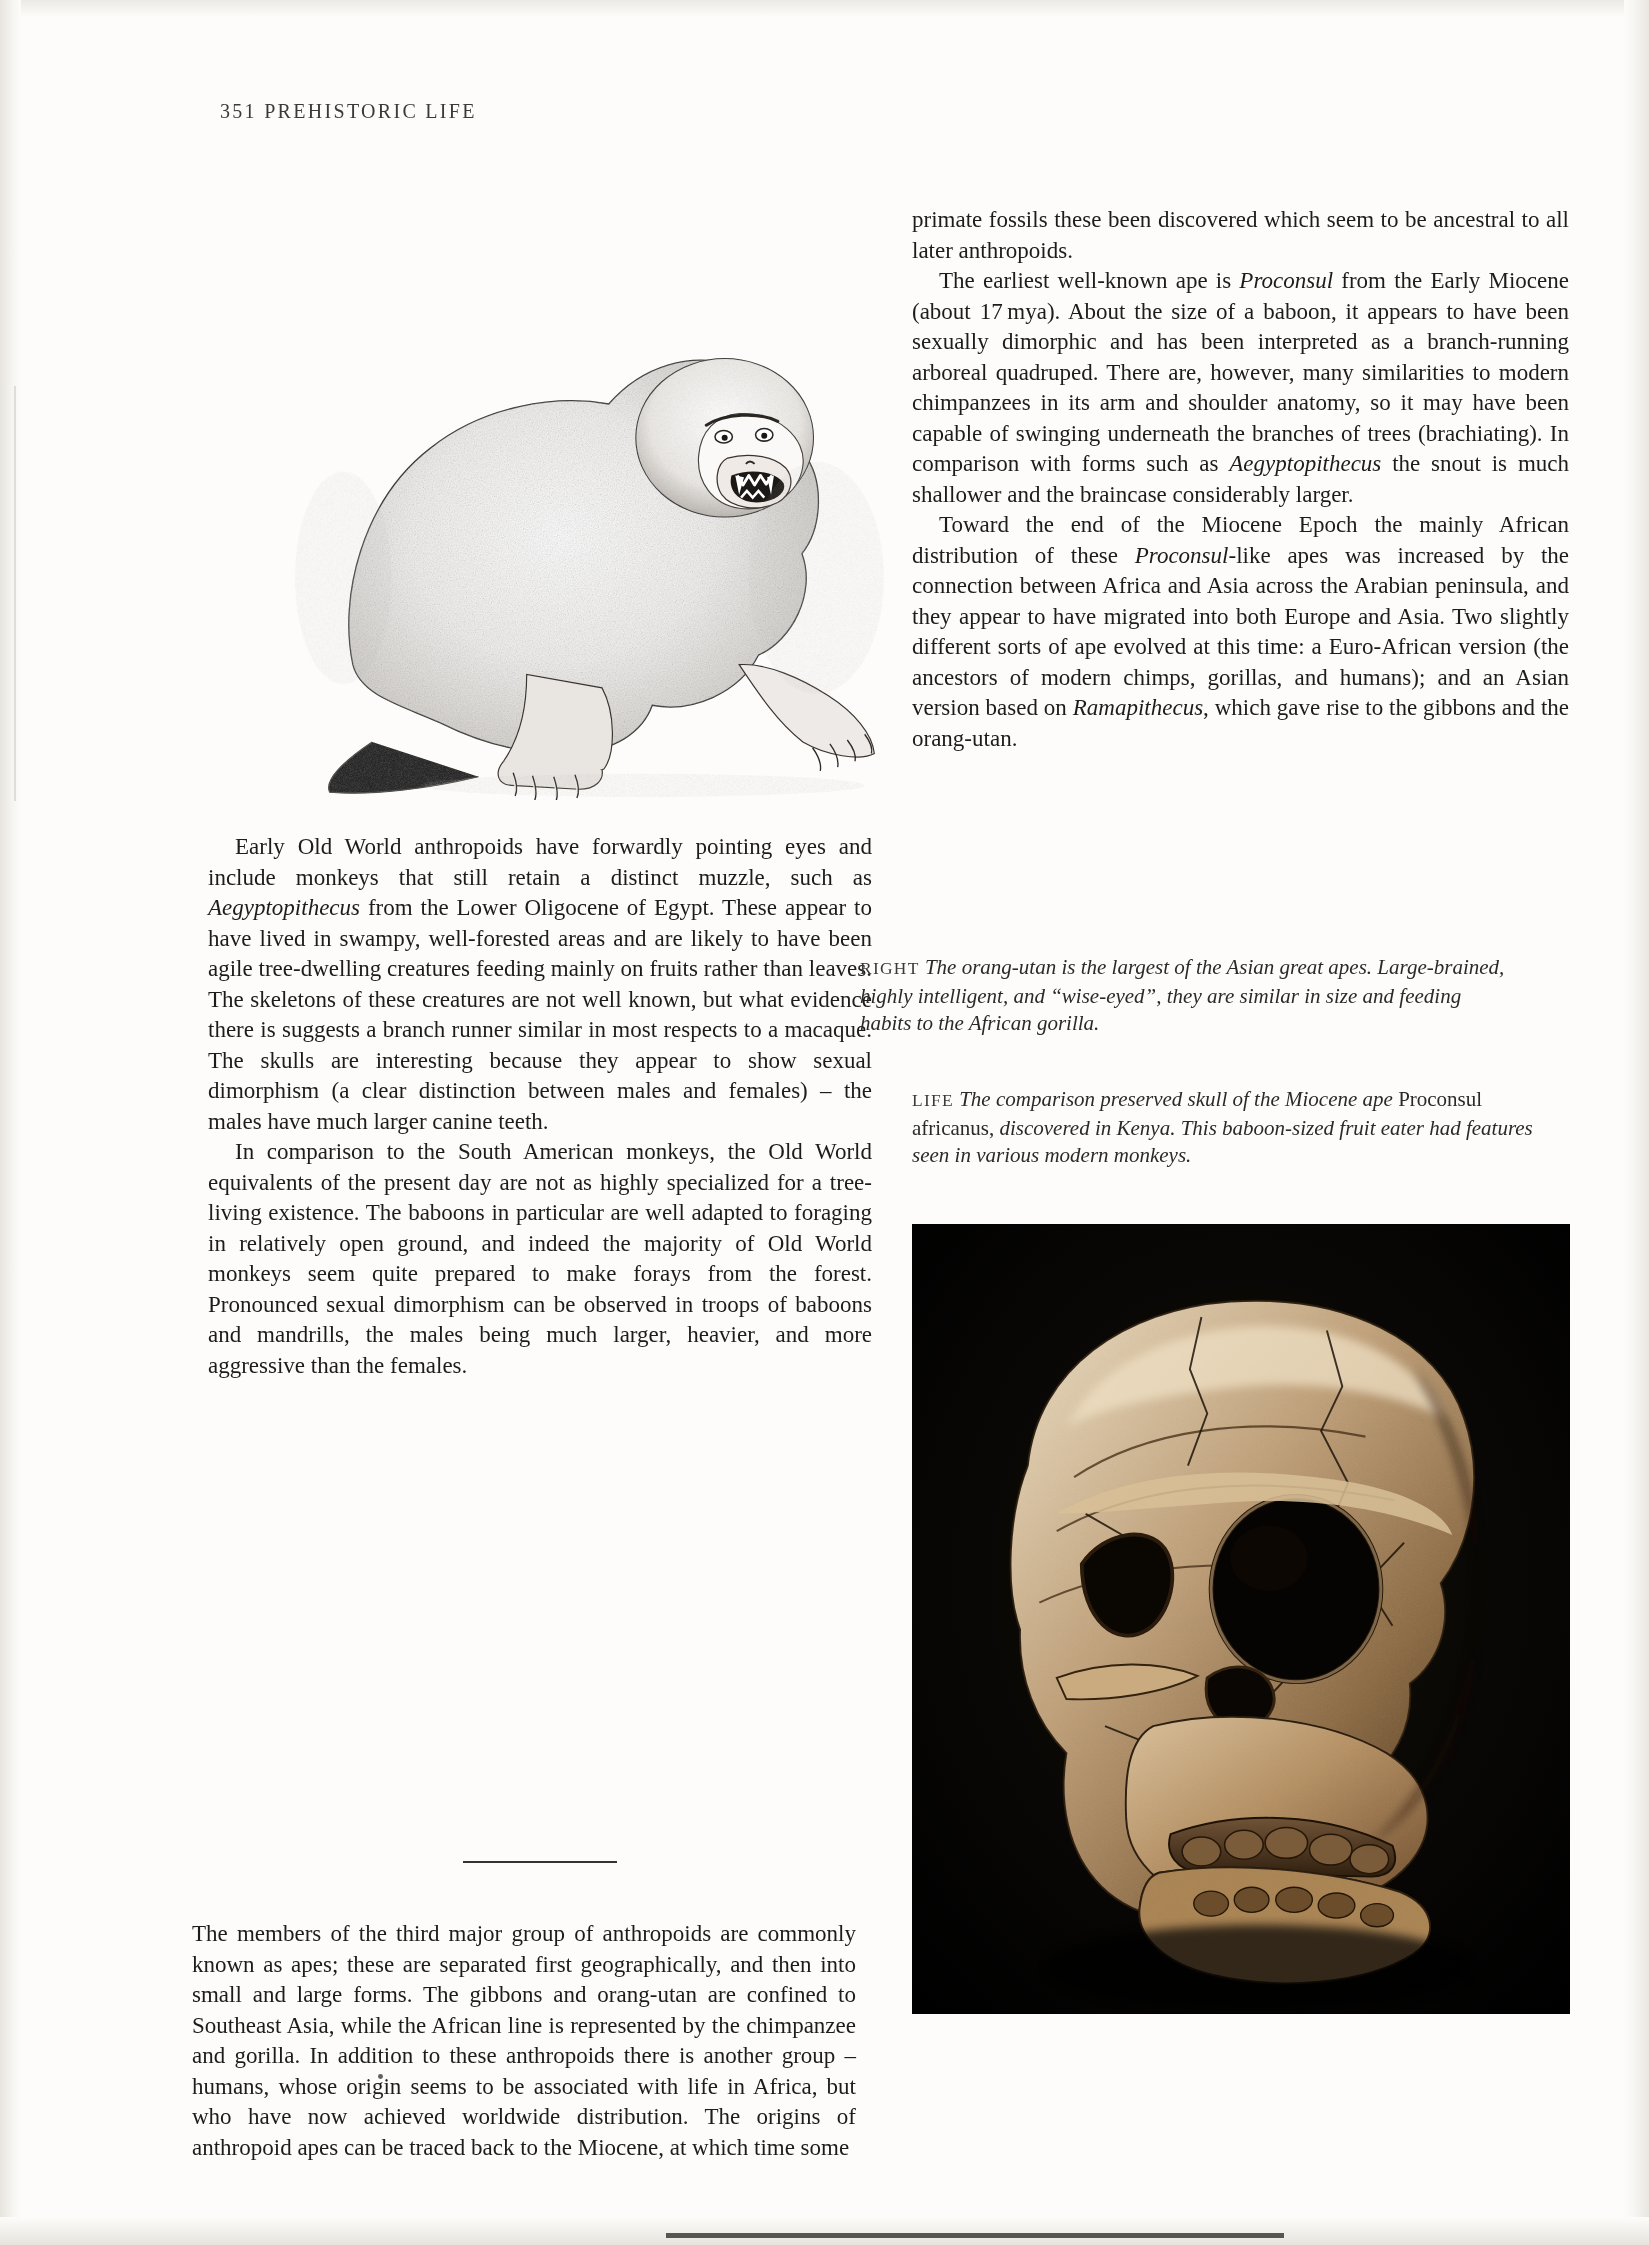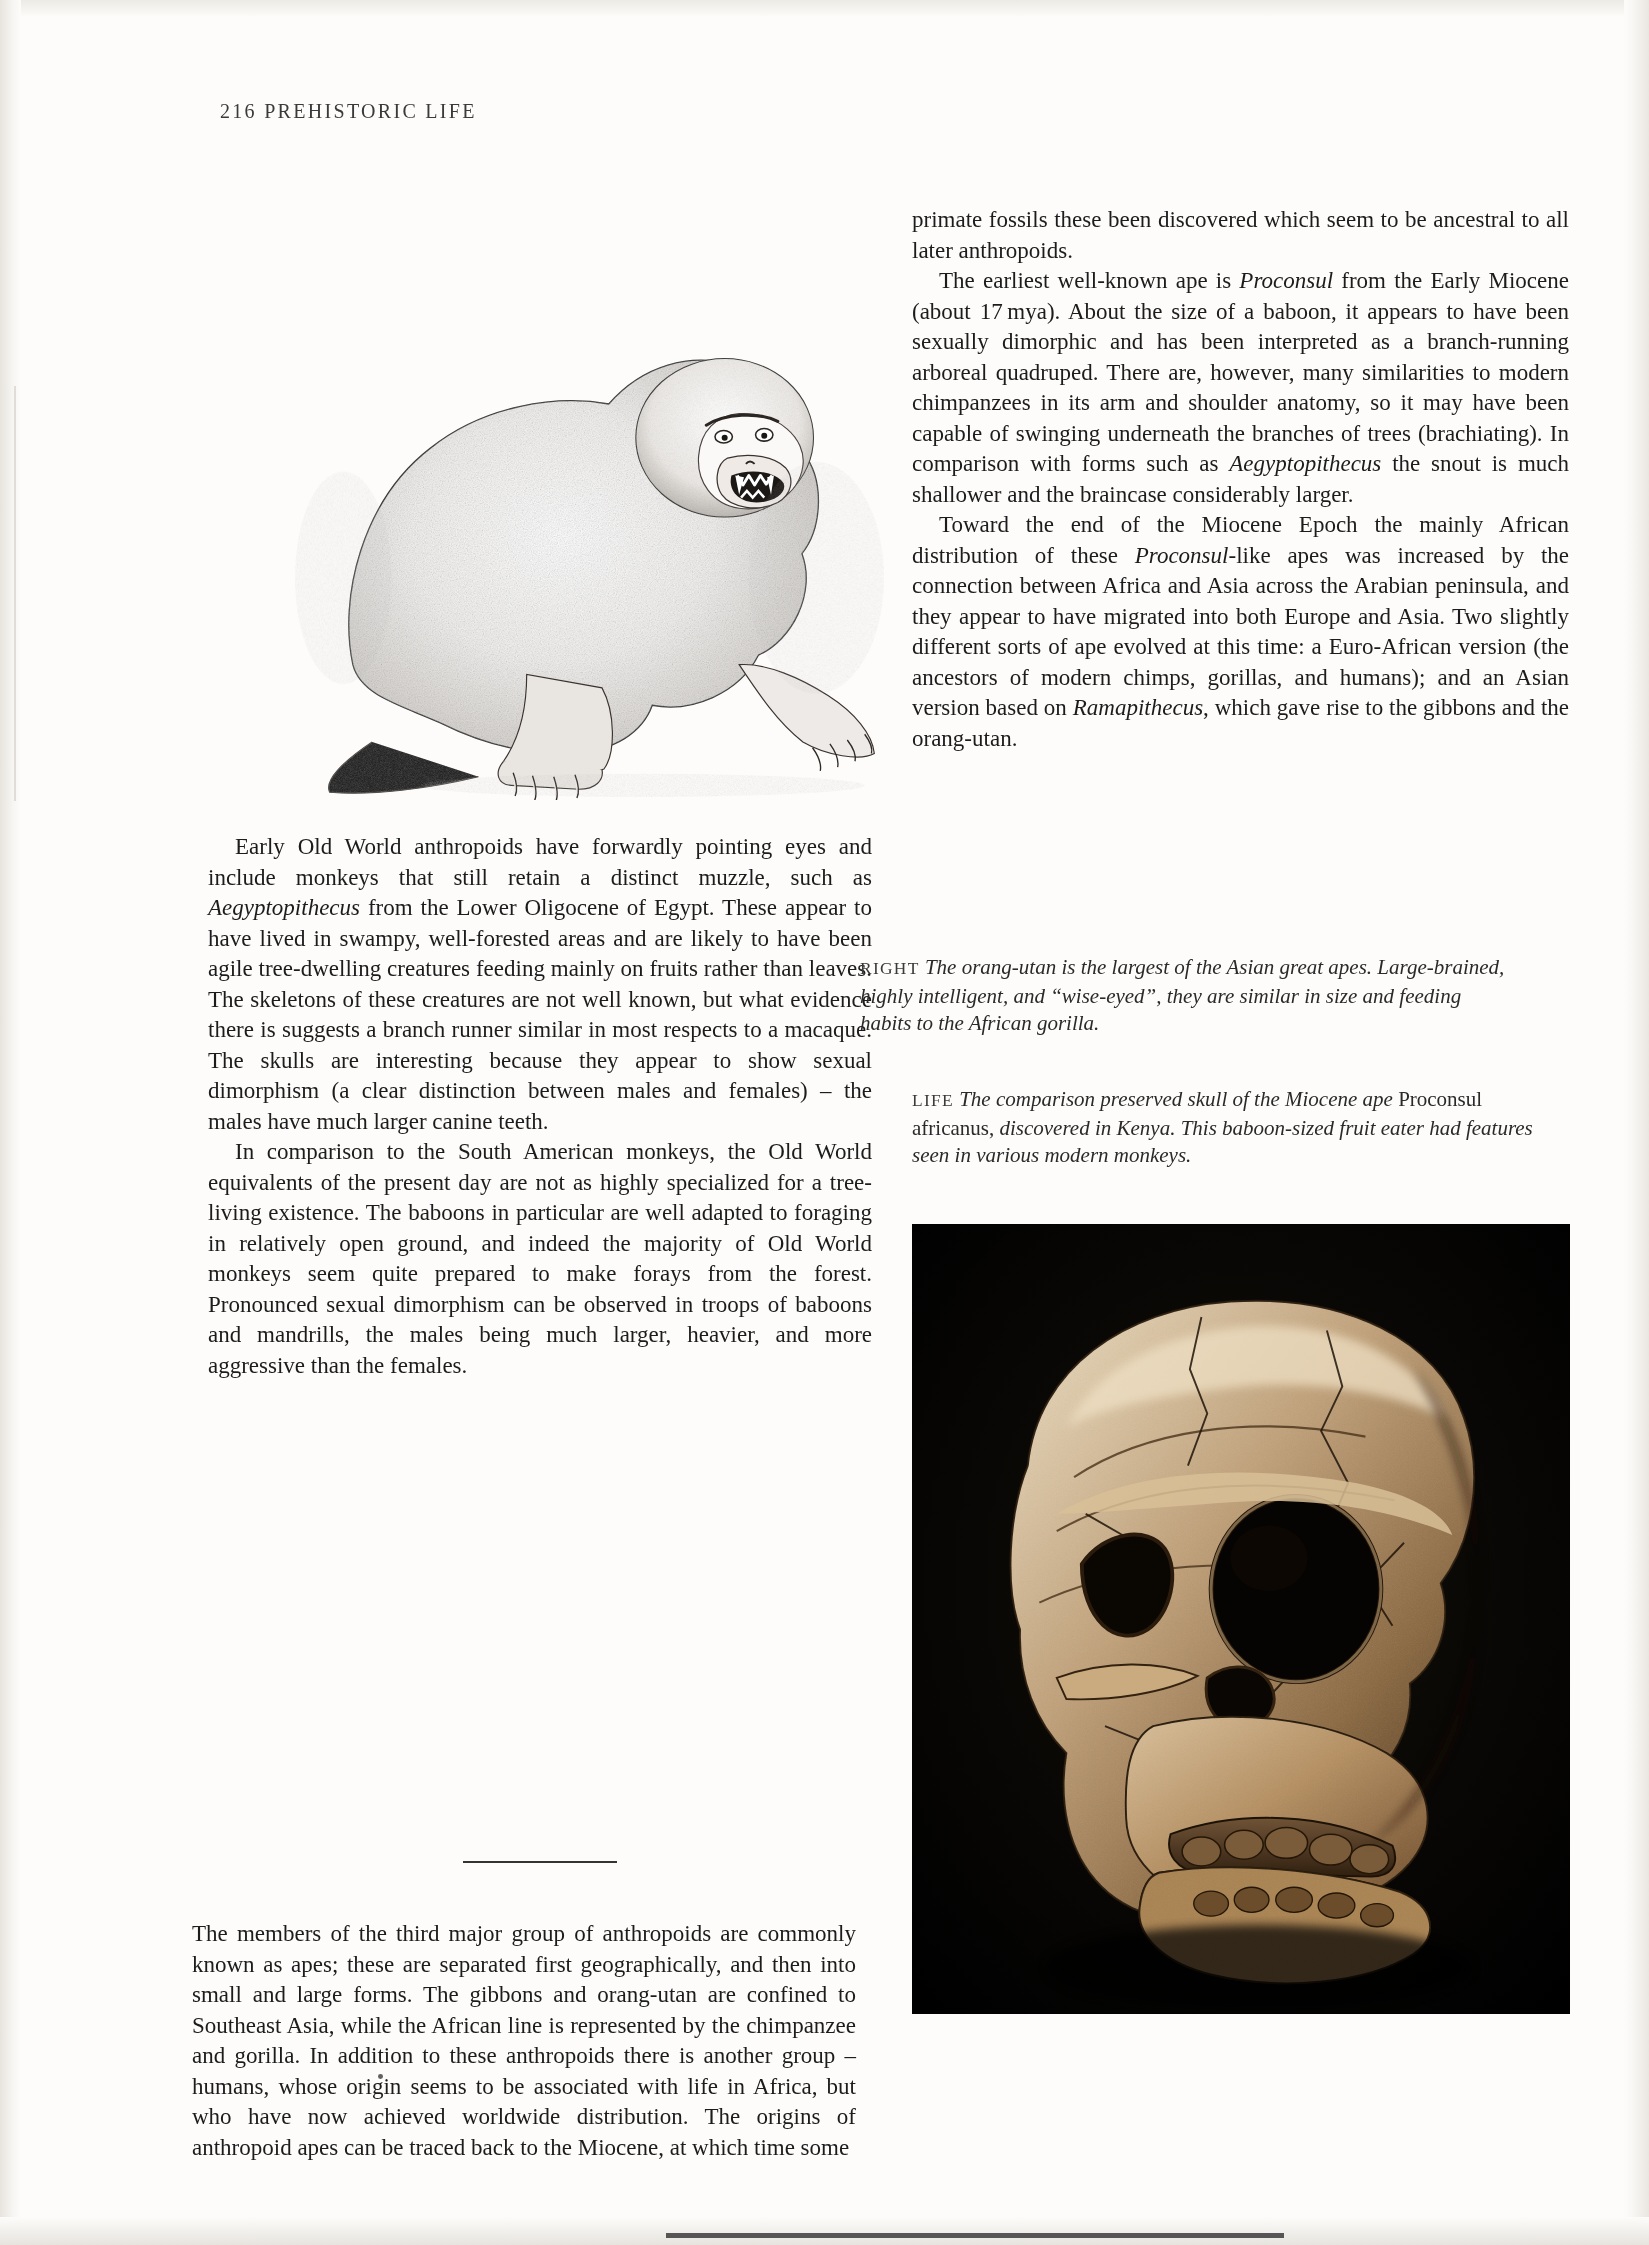--- a/index.html
+++ b/index.html
@@ -215,21 +215,21 @@
 <body>
 
 <div class="page">
 
   <div class="scan-top-edge"></div>
   <div class="scan-left-edge"></div>
   <div class="scan-right-edge"></div>
   <div class="scan-bottom-edge"></div>
   <div class="spine-mark"></div>
 
-  <div class="running-head">216  PREHISTORIC LIFE</div>
+  <div class="running-head">351  PREHISTORIC LIFE</div>
 
 
   <div class="illustration">
     <svg width="647" height="541" viewBox="0 0 670 560" xmlns="http://www.w3.org/2000/svg" aria-label="engraving">
       <defs>
         <radialGradient id="furBody" cx="45%" cy="45%" r="58%">
           <stop offset="0%" stop-color="#ffffff"></stop>
           <stop offset="55%" stop-color="#f2f0ee"></stop>
           <stop offset="100%" stop-color="#cfcbc6"></stop>
         </radialGradient>

